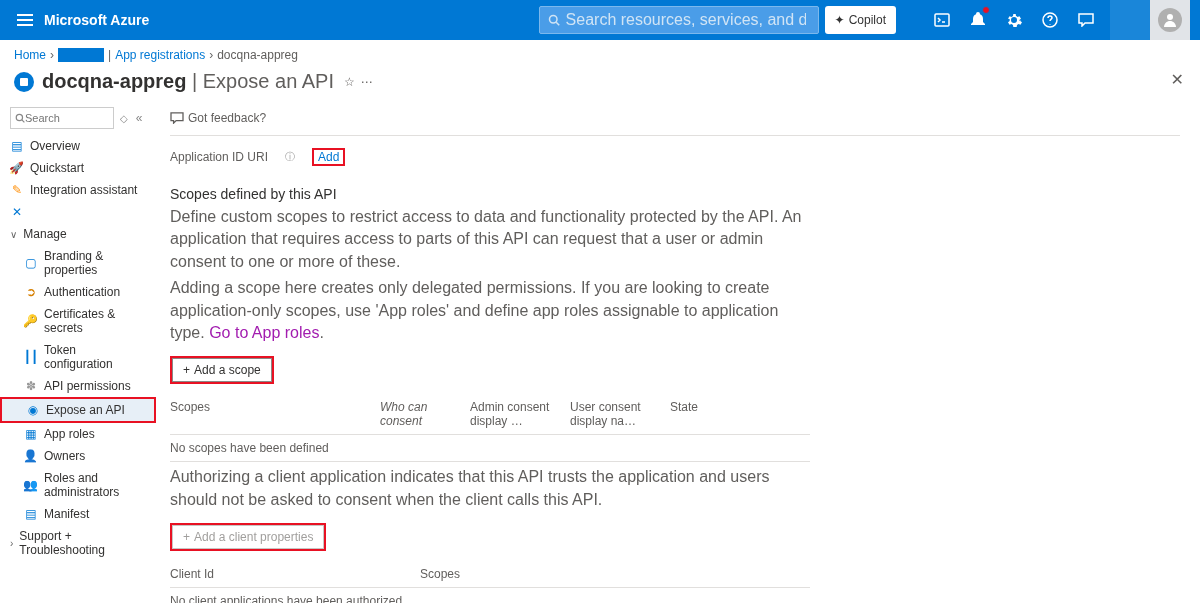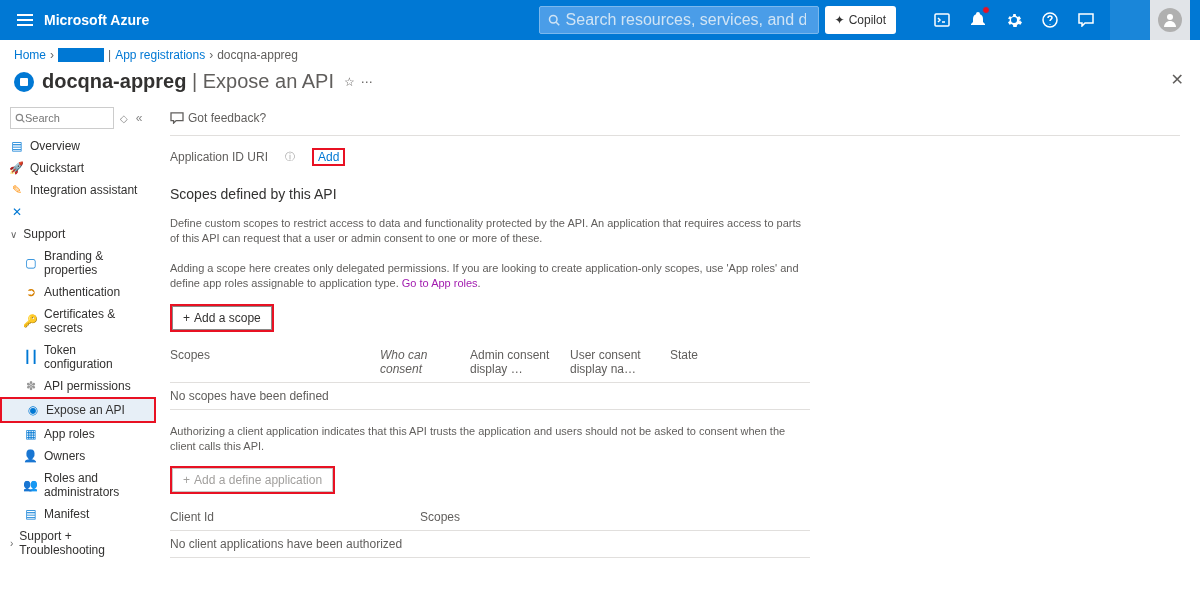--- a/index.html
+++ b/index.html
@@ -46,21 +46,21 @@
 .sb-chev { font-size: 10px; color: #666; }
 .main { flex: 1; padding: 6px 20px 8px 14px; overflow: hidden; }
 .toolbar { display: flex; align-items: center; padding: 4px 0 10px 0; border-bottom: 1px solid #e1dfdd; }
 .feedback { color: #605e5c; display: flex; align-items: center; gap: 4px; }
 .section-row { display: flex; align-items: center; gap: 17px; padding: 12px 0 4px 0; }
 .label-txt { color: #605e5c; font-size: 12px; }
 .add-link { color: #0078d4; font-size: 12px; cursor: pointer; }
 .red-box { border: 2px solid #e81123; padding: 0 4px; display: inline-flex; align-items: center; height: 18px; }
 .info-ic { color: #999; font-size: 10px; }
 .section-title { font-size: 14px; font-weight: 400; margin-top: 16px; color: #323130; }
-.desc { font-size: 11px; color: #605e5c; margin-top: 14px; max-width: 640px; line-height: 1.4; }
+.desc { font-size: 16px; color: #605e5c; margin-top: 4px; max-width: 640px; line-height: 1.4; }
 .desc .link { color: #a21caf; cursor: pointer; }
 .action-btn { border: 1px solid #8a8886; background: #fff; padding: 4px 10px; font-size: 12px; color: #323130; display: inline-flex; align-items: center; gap: 4px; margin-top: 12px; cursor: pointer; }
 .action-btn.disabled { color: #a19f9d; border-color: #c8c6c4; }
 .red-box-btn { border: 2px solid #e81123; display: inline-block; margin-top: 12px; }
 .tbl-head { display: flex; color: #605e5c; font-size: 12px; border-bottom: 1px solid #e1dfdd; padding: 8px 0 6px 0; margin-top: 8px; max-width: 640px; }
 .col { flex: 1; }
 .col.w1 { flex: 0 0 210px; }
 .col.w2 { flex: 0 0 90px; font-style: italic; }
 .col.w3 { flex: 0 0 100px; }
 .col.w4 { flex: 0 0 100px; }
@@ -185,21 +185,21 @@
       </div>
     <div class="sb-item">
         <span class="sb-icon" style="color:#ff8c00">✎</span>
         <span>Integration assistant</span>
       </div>
     <div class="sb-item">
         <span class="sb-icon" style="color:#0078d4">✕</span>
       </div>
     <div class="sb-item">
         <span class="sb-chev">∨</span>
-        <span>Support</span>
+        <span>Manage</span>
       </div>
     <div class="sb-item sub">
         <span class="sb-icon" style="color:#0078d4">▢</span>
         <span>Branding &amp; properties</span>
       </div>
     <div class="sb-item sub">
         <span class="sb-icon" style="color:#d67f00">➲</span>
         <span>Authentication</span>
       </div>
     <div class="sb-item sub">
@@ -273,21 +273,21 @@
       <div class="col w2">Who can consent</div>
       <div class="col w3">Admin consent display …</div>
       <div class="col w4">User consent display na…</div>
       <div class="col w5">State</div>
     </div>
     <div class="empty-row">No scopes have been defined</div>
 
     <div class="desc">Authorizing a client application indicates that this API trusts the application and users should not be asked to consent when the client calls this API.</div>
     <div class="red-box-btn"><button class="action-btn disabled" style="margin-top:0">
           <span>+</span>
-          <span>Add a define application</span>
+          <span>Add a client properties</span>
         </button></div>
 
     <div class="tbl-head2">
       <div class="col2a">Client Id</div>
       <div class="col2b">Scopes</div>
     </div>
     <div class="empty-row">No client applications have been authorized</div>
   </div>
 </div>
 

